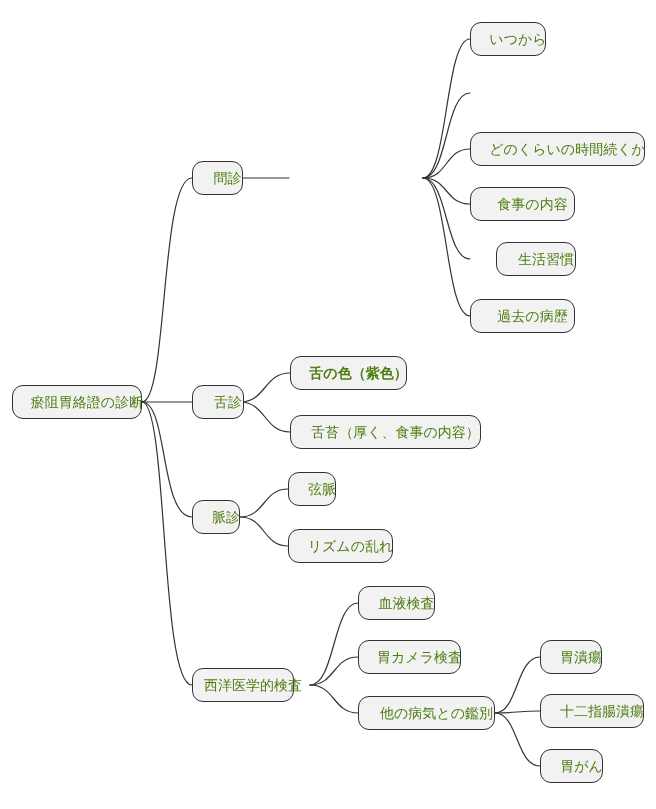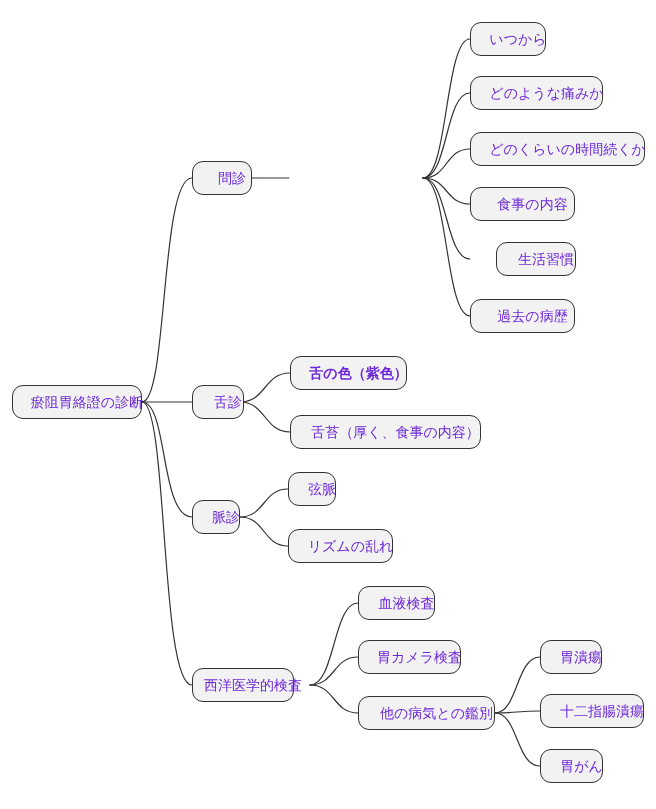--- a/index.html
+++ b/index.html
@@ -30,21 +30,21 @@
     box-sizing: border-box;
     height: 34px;
     background: #f2f2f2;
     border: 1.5px solid #333333;
     border-radius: 11px;
     display: flex;
     align-items: center;
     justify-content: center;
     font-size: 14px;
     line-height: 1;
-    color: #6d28d9;
+    color: #4d7c0f;
     white-space: nowrap;
     overflow: visible;
     padding-left: 20px;
   }
 </style>
 </head>
 <body>
 
 <div class="canvas">
 
@@ -69,26 +69,25 @@
       <path d="M310,685 C335,685 333,657 358,657"></path>
       <path d="M310,685 C335,685 333,713 358,713"></path>
       <path d="M495,713 C518,713 516,657 540,657"></path>
       <path d="M495,713 C518,713 516,711 540,711"></path>
       <path d="M495,713 C518,713 516,766 540,766"></path>
     </g>
   </svg>
 
   <div class="node" style="left:12px; top:385px; width:130px;">瘀阻胃絡證の診断</div>
 
-  <div class="node" style="left:192px; top:161px; width:60px;">問診</div>
+  <div class="node" style="left:192px; top:161px; width:51px;">問診</div>
 
 
   <div class="node" style="left:470px; top:22px; width:76px;">いつから</div>
 
-  <div class="node" style="left:470px; top:76px; width:133px;">どのような痛みか</div>
 
   <div class="node" style="left:470px; top:132px; width:175px;">どのくらいの時間続くか</div>
 
   <div class="node" style="left:470px; top:187px; width:105px;">食事の内容</div>
 
   <div class="node" style="left:470px; top:242px; width:80px;margin-left:26px;">生活習慣</div>
 
   <div class="node" style="left:470px; top:299px; width:105px;">過去の病歴</div>
 
   <div class="node" style="left:192px; top:385px; width:52px;">舌診</div>

